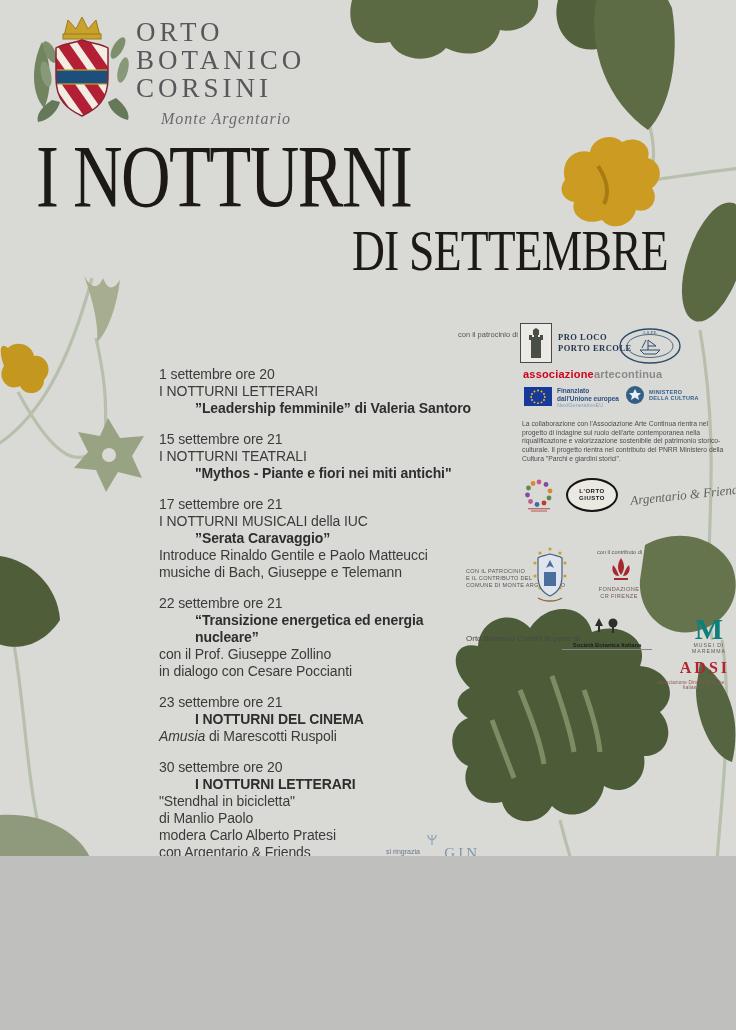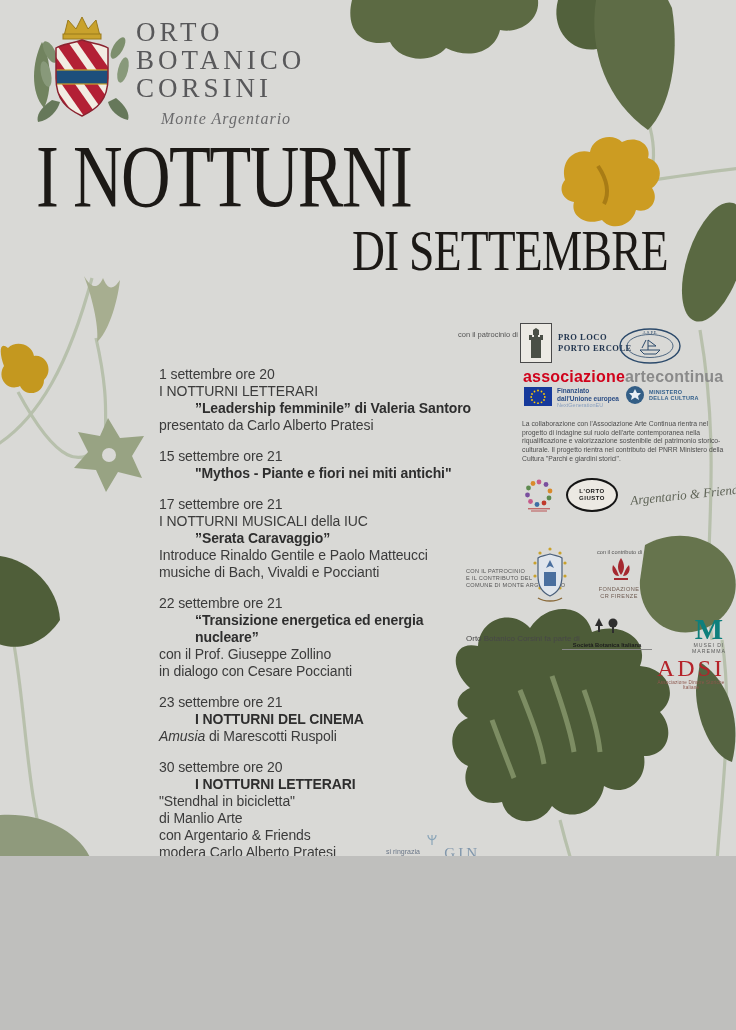--- a/index.html
+++ b/index.html
@@ -32,21 +32,21 @@
   .rc{position:absolute;}
 
   .patrocinio-label{left:458px;top:330px;font-size:7.5px;color:#555;}
   .proloco{left:520px;top:323px;display:flex;align-items:center;gap:6px;}
   .proloco-box{width:30px;height:38px;border:1.5px solid #4a4a4a;background:#eceae4;
                display:flex;align-items:center;justify-content:center;}
   .proloco-text{font-family:"Liberation Serif",serif;font-weight:bold;font-size:8.5px;
                 color:#23364f;letter-spacing:.5px;line-height:11px;}
   .stamp{left:618px;top:326px;}
 
-  .artecontinua{left:523px;top:368px;font-size:16px;font-weight:bold;letter-spacing:.2px;}
+  .artecontinua{left:523px;top:368px;font-size:11px;font-weight:bold;letter-spacing:.2px;}
   .ac-red{color:#d0021b;} .ac-gray{color:#8a8a8a;font-weight:bold;}
 
   .eu{left:524px;top:387px;display:flex;gap:5px;align-items:flex-start;}
   .eu-flag{width:28px;height:19px;background:#16399b;position:relative;}
   .eu-text{font-size:6.5px;line-height:7.5px;font-weight:bold;color:#2d4f86;}
   .eu-text .lt{color:#8aa0bf;font-weight:normal;font-size:5.5px;}
   .ministero{left:625px;top:385px;display:flex;gap:4px;align-items:center;}
   .min-text{font-size:5.5px;line-height:6.5px;color:#33608c;font-weight:bold;letter-spacing:.3px;}
 
   .pnrr{left:522px;top:420px;width:204px;font-size:6.8px;line-height:8.7px;color:#4d4d4d;}
@@ -64,21 +64,21 @@
   .lily{left:610px;top:558px;}
   .fondazione{left:596px;top:586px;font-size:5.6px;line-height:6.6px;color:#6e5a50;letter-spacing:.4px;text-align:center;width:46px;}
 
   .faparte{left:466px;top:634px;font-size:8px;color:#474747;}
   .sbi{left:562px;top:618px;width:90px;text-align:center;}
   .sbi-name{font-size:5.8px;font-weight:bold;color:#1c1c1c;border-bottom:.5px solid #888;padding-bottom:1px;}
   .maremma{left:684px;top:616px;text-align:center;width:50px;}
   .maremma-m{font-family:"Liberation Serif",serif;font-size:30px;line-height:26px;color:#0f7f7c;font-weight:bold;}
   .maremma-t{font-size:5.2px;line-height:6px;letter-spacing:1px;color:#5c5c5c;}
   .adsi{left:652px;top:656px;text-align:center;width:78px;}
-  .adsi-name{font-family:"Liberation Serif",serif;font-weight:normal;font-size:24px;color:#b5232a;letter-spacing:3px;line-height:24px;}
+  .adsi-name{font-family:"Liberation Serif",serif;font-weight:bold;font-size:16px;color:#b5232a;letter-spacing:3px;line-height:24px;text-align:right;}
   .adsi-sub{font-size:4.6px;color:#8c564c;letter-spacing:.2px;}
 
   .ringrazia{left:386px;top:848px;font-size:7px;color:#6a7687;}
   .ginmare{left:384px;top:835px;text-align:right;width:96px;}
   .gm-text{font-family:"Liberation Serif",serif;font-size:15px;letter-spacing:3px;color:#8197ac;}
   .gm-rule{height:1px;background:#b3bfcc;margin:2px 8px 0 8px;}
 
   .partners-label{left:388px;top:903px;font-size:7.5px;letter-spacing:.5px;color:#4c4c4c;font-weight:bold;}
   .prow{position:absolute;display:flex;align-items:center;}
   .prow1{left:386px;top:915px;gap:16px;}
@@ -180,51 +180,51 @@
   </div>
 
   <div class="title1 layer">I NOTTURNI</div>
   <div class="title2 layer">DI SETTEMBRE</div>
 
   <div class="events layer">
     <div class="event">
       <div>1 settembre ore 20</div>
       <div>I NOTTURNI LETTERARI</div>
       <div class="bold">”Leadership femminile” di Valeria Santoro</div>
-      <div>presentato da Carlo Alberto Pratesi</div>
     </div>
     <div class="event">
       <div>15 settembre ore 21</div>
+      <div>I NOTTURNI TEATRALI</div>
       <div class="bold">"Mythos - Piante e fiori nei miti antichi"</div>
     </div>
     <div class="event">
       <div>17 settembre ore 21</div>
       <div>I NOTTURNI MUSICALI della IUC</div>
       <div class="bold">”Serata Caravaggio”</div>
       <div>Introduce Rinaldo Gentile e Paolo Matteucci</div>
-      <div>musiche di Bach, Vivaldi e Poccianti</div>
+      <div>musiche di Bach, Giuseppe e Telemann</div>
     </div>
     <div class="event">
       <div>22 settembre ore 21</div>
       <div class="bold">“Transizione energetica ed energia nucleare”</div>
       <div>con il Prof. Giuseppe Zollino</div>
       <div>in dialogo con Cesare Poccianti</div>
     </div>
     <div class="event">
       <div>23 settembre ore 21</div>
       <div class="bold">I NOTTURNI DEL CINEMA</div>
       <div><span class="italic">Amusia</span><span> di Marescotti Ruspoli</span></div>
     </div>
     <div class="event">
       <div>30 settembre ore 20</div>
       <div class="bold">I NOTTURNI LETTERARI</div>
       <div>"Stendhal in bicicletta"</div>
-      <div>di Manlio Arte</div>
+      <div>di Manlio Paolo</div>
+      <div>modera Carlo Alberto Pratesi</div>
       <div>con Argentario &amp; Friends</div>
-      <div>modera Carlo Alberto Pratesi</div>
     </div>
   </div>
 
   <div class="rc layer patrocinio-label">con il patrocinio di</div>
 
   <div class="rc layer proloco">
     <div class="proloco-box">
       <svg width="18" height="30" viewBox="0 0 18 30">
           <path d="M4,30 L4,12 L2,12 L2,7 L5,7 L5,9 L7,9 L7,7 L11,7 L11,9 L13,9 L13,7 L16,7 L16,12 L14,12 L14,30 Z M6,2 L9,0 L12,2 L12,7 L6,7 Z" fill="#4a4f46"></path>
         </svg>

